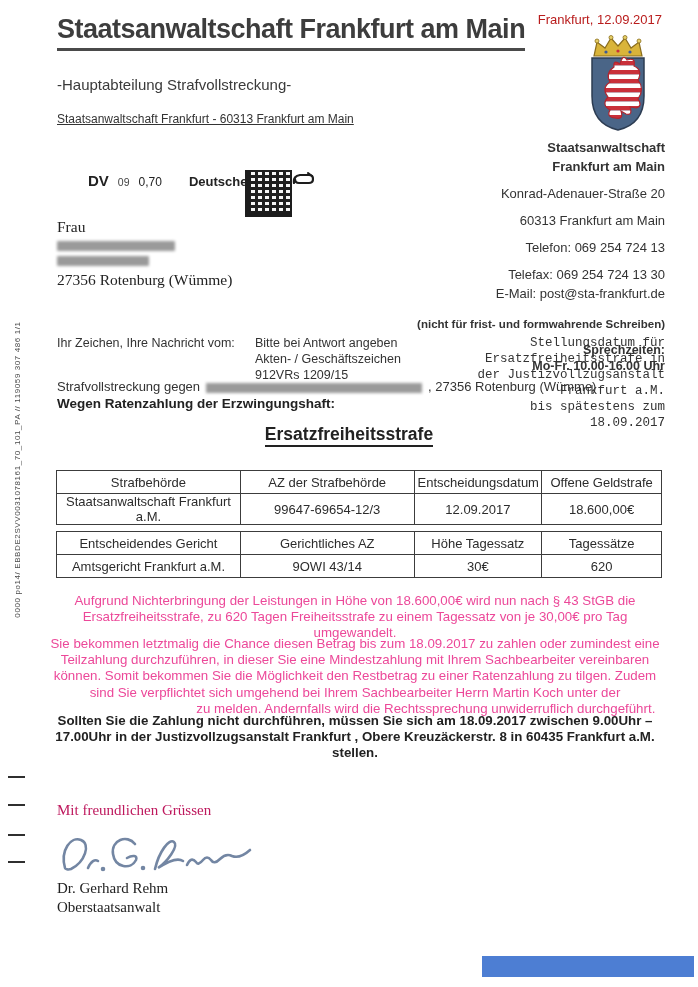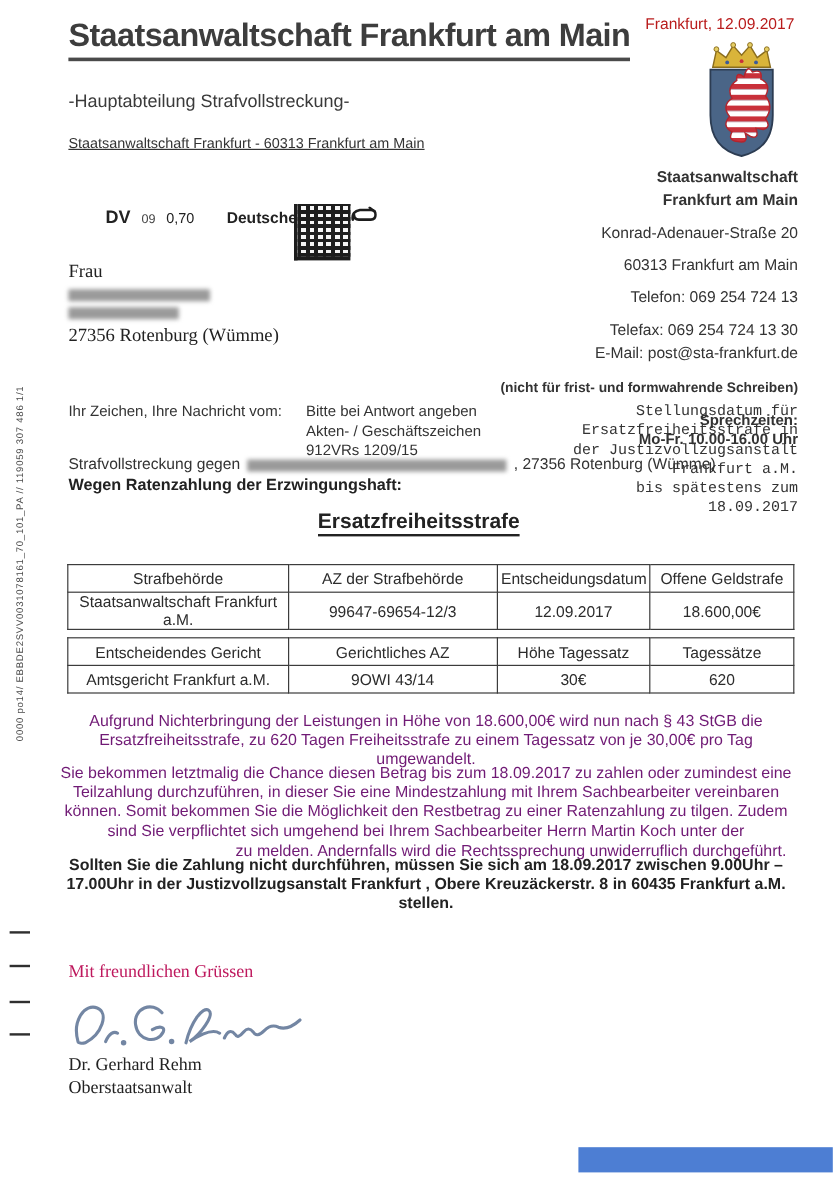--- a/index.html
+++ b/index.html
@@ -68,21 +68,21 @@
   .heading span{font-size:17.5px;font-weight:bold;color:#222;border-bottom:2px solid #222;padding-bottom:1px;}
 
   
   table.doc{position:absolute;left:56px;width:606px;border-collapse:collapse;font-size:13px;color:#2c2c2c;table-layout:fixed;}
   table.doc td{border:1.4px solid #3c3c3c;text-align:center;height:22px;padding:0 3px;font-weight:normal;}
   .t1{top:470px;}
   .t2{top:531px;}
   col.w1{width:30.4%;} col.w2{width:28.7%;} col.w3{width:21.1%;} col.w4{width:19.8%;}
 
   
-  .para{left:44px;right:32px;text-align:center;font-size:13.3px;line-height:16.2px;color:#701a75;}
+  .para{left:44px;right:32px;text-align:center;font-size:13.3px;line-height:16.2px;color:#ec4899;}
   .p1{top:593px;}
   .p2{top:636px;}
   .p3{top:713px;font-weight:bold;color:#222;}
   .gap{display:inline-block;width:138px;}
 
   
   .fold{left:8px;width:17px;height:2px;background:#2f2f2f;}
 
   
   .closing{left:57px;top:802px;font-family:"Liberation Serif", serif;font-size:15px;color:#be185d;}

